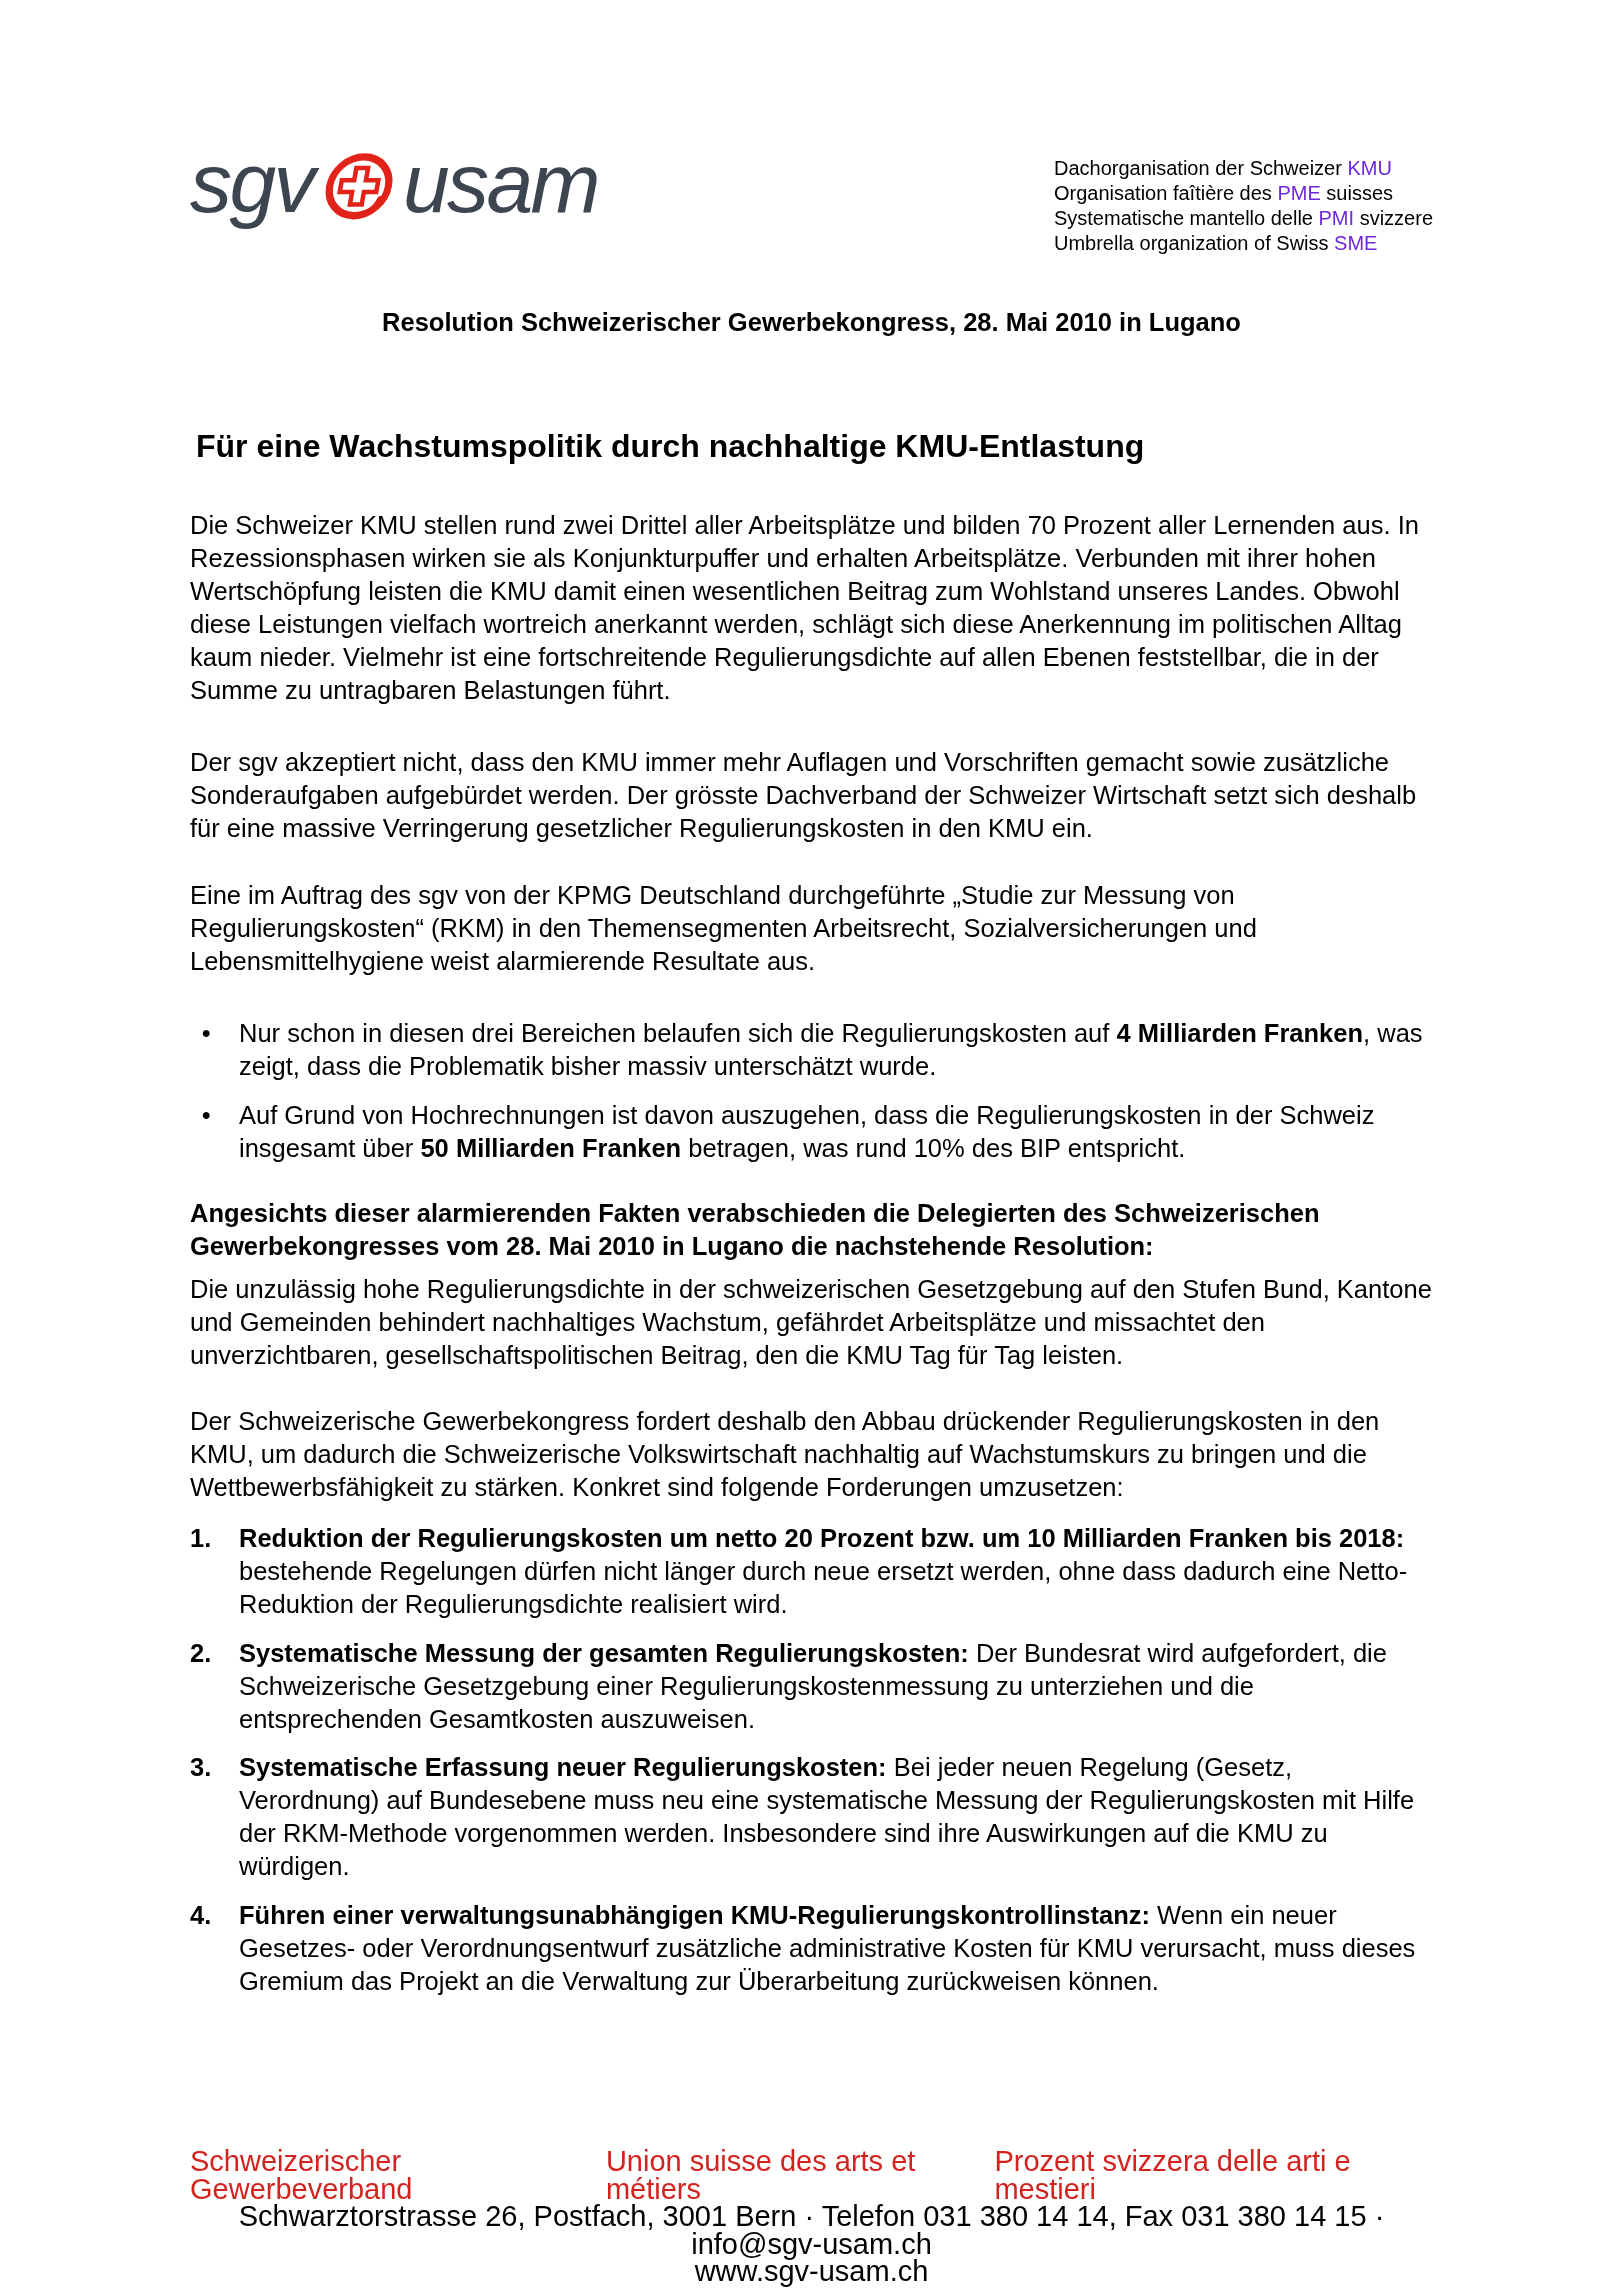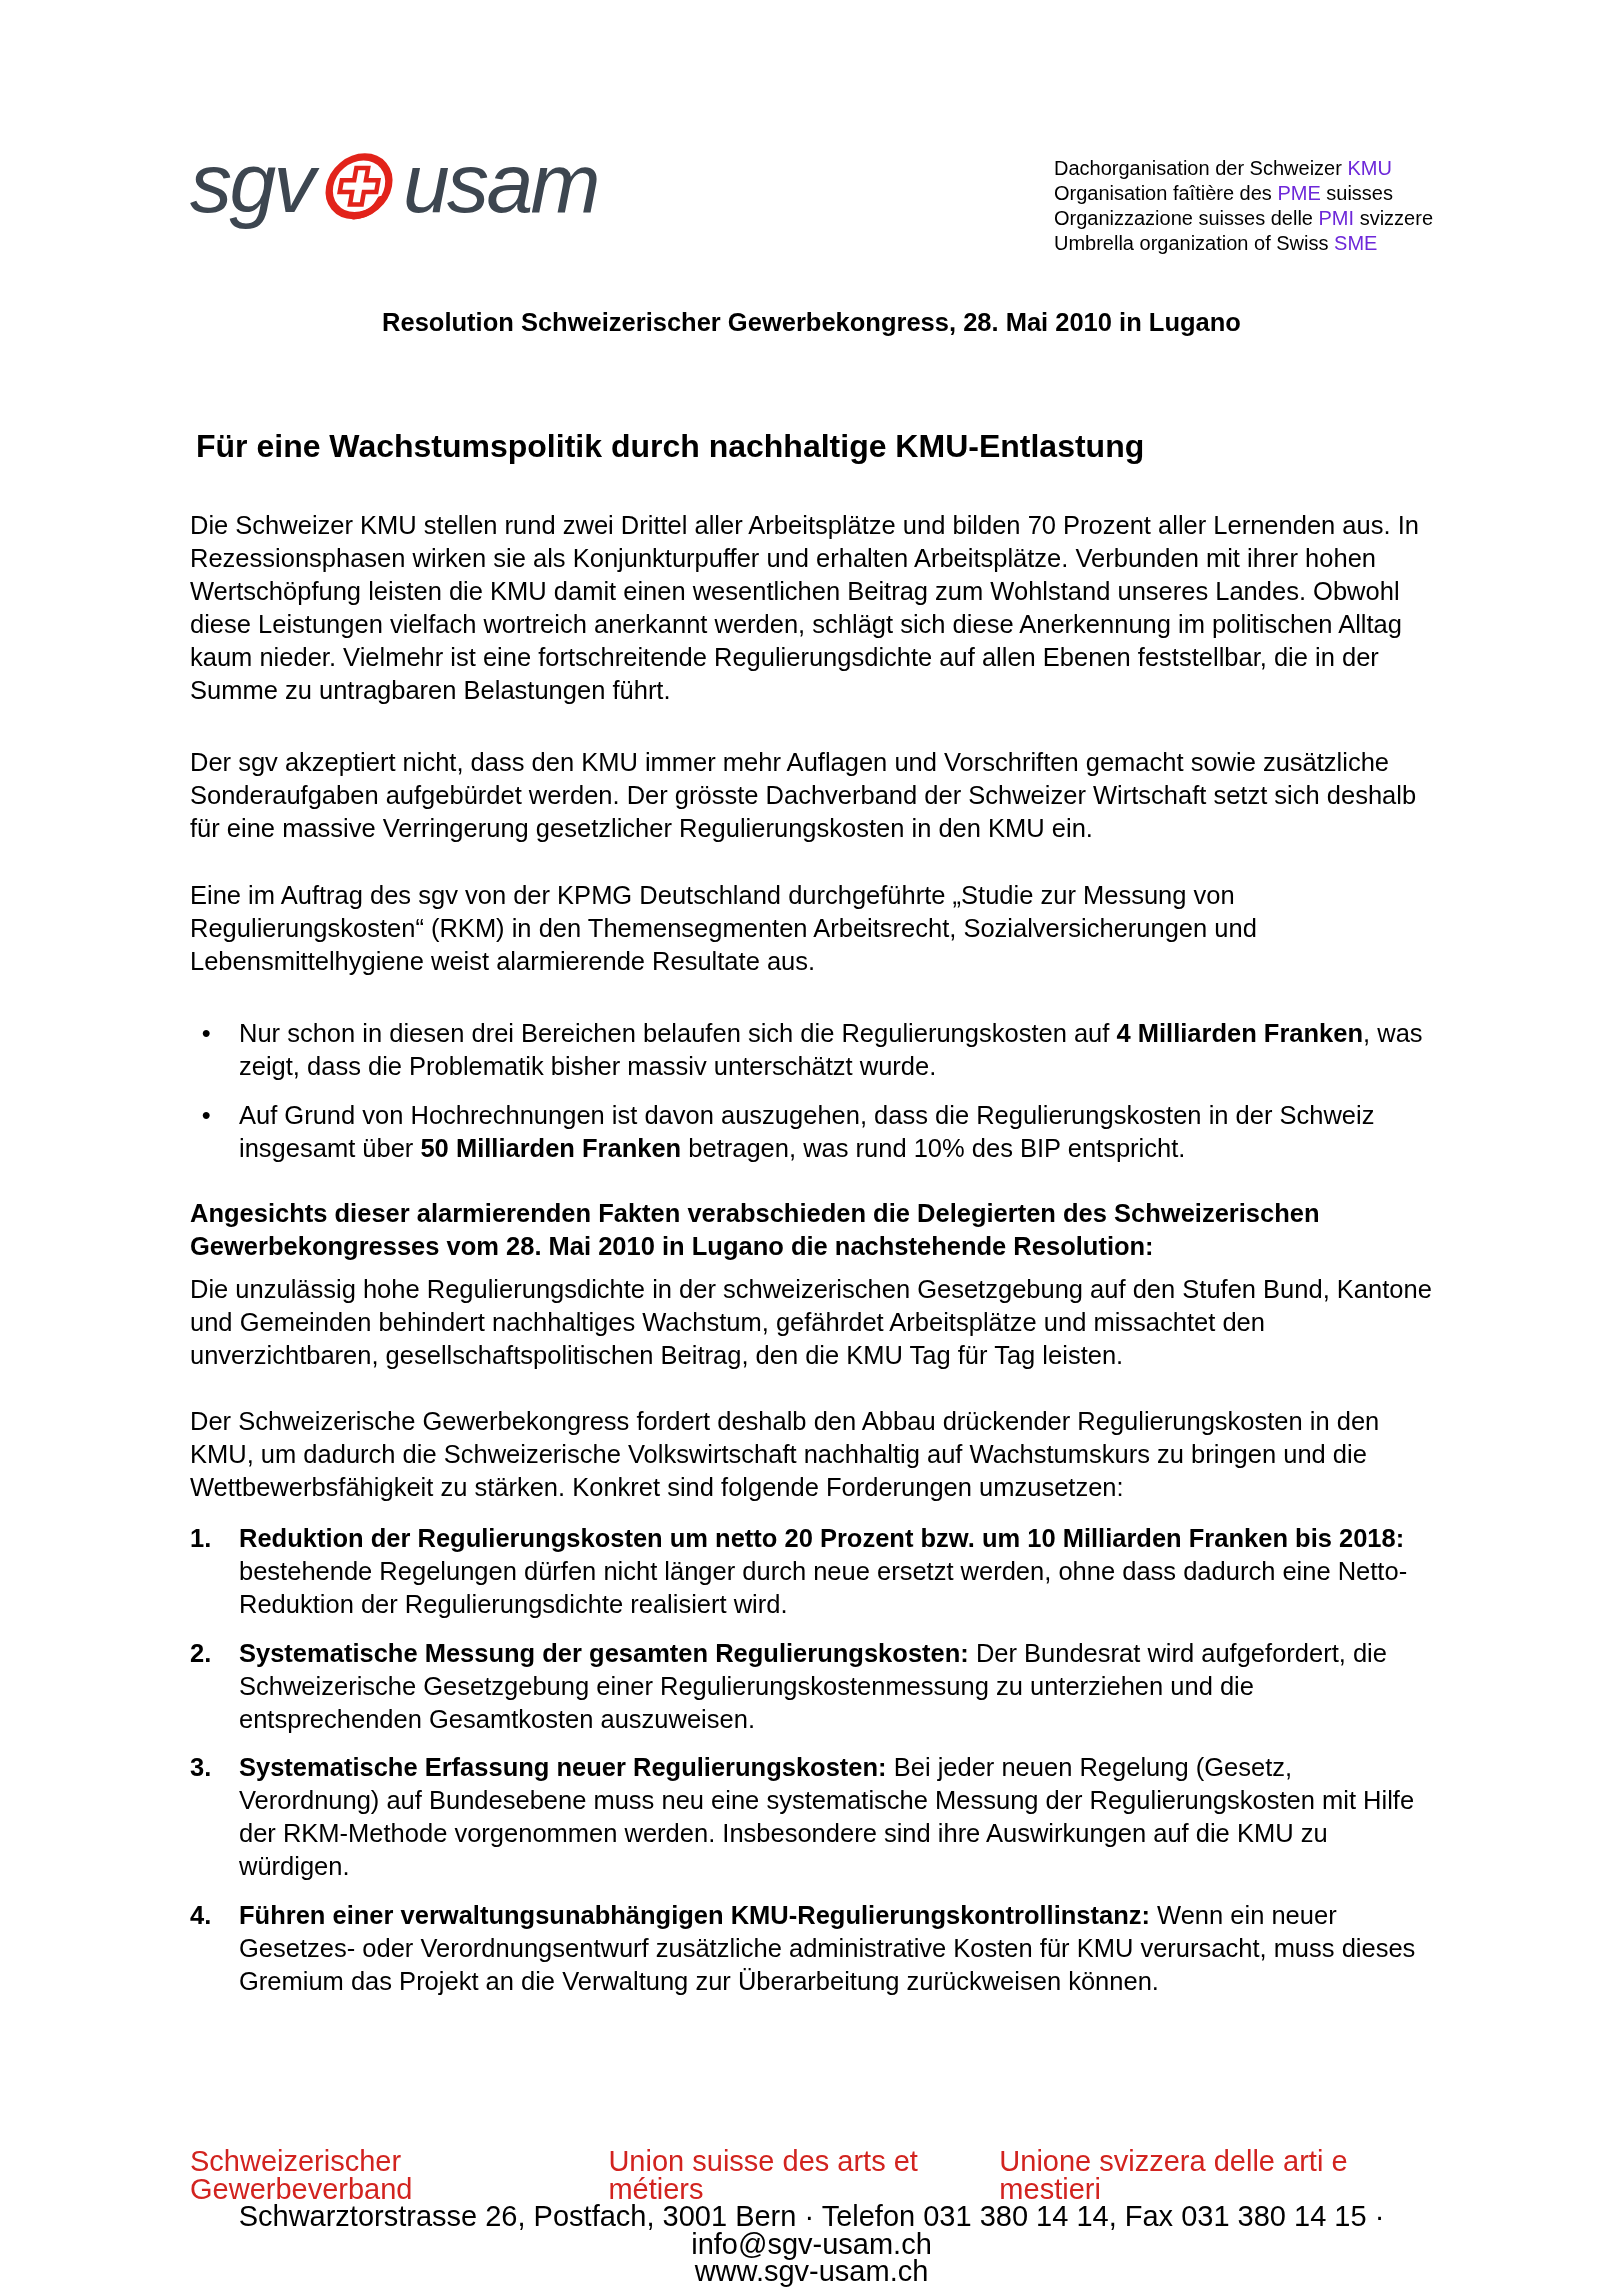--- a/index.html
+++ b/index.html
@@ -87,21 +87,21 @@
           <circle cx="61" cy="57" r="45" fill="none" stroke="#e2231a" stroke-width="11"></circle>
           <path d="M97 77 Q90 100 62 103" fill="none" stroke="#e2231a" stroke-width="10" stroke-linecap="round"></path>
           <path d="M52 29 h18 v19 h19 v18 h-19 v19 h-18 v-19 h-19 v-18 h19 z" fill="#ffffff" stroke="#e2231a" stroke-width="7"></path>
         </g>
       </svg>
       <span class="logo-text">usam</span>
     </div>
     <div class="org-block">
       <div class="org-line"><span>Dachorganisation der Schweizer </span><span class="org-red">KMU</span><span></span></div>
       <div class="org-line"><span>Organisation faîtière des </span><span class="org-red">PME</span><span> suisses</span></div>
-      <div class="org-line"><span>Organizzazione suisses delle </span><span class="org-red">PMI</span><span> svizzere</span></div>
+      <div class="org-line"><span>Systematische mantello delle </span><span class="org-red">PMI</span><span> svizzere</span></div>
       <div class="org-line"><span>Umbrella organization of Swiss </span><span class="org-red">SME</span><span></span></div>
     </div>
   </div>
 
   <p class="subject">Resolution Schweizerischer Gewerbekongress, 28. Mai 2010 in Lugano</p>
   <h1 class="doc-title">Für eine Wachstumspolitik durch nachhaltige KMU-Entlastung</h1>
 
   <div class="body-flow">
 
     <p class="para">Die Schweizer KMU stellen rund zwei Drittel aller Arbeitsplätze und bilden 70 Prozent aller Lernenden aus. In Rezessionsphasen wirken sie als Konjunkturpuffer und erhalten Arbeitsplätze. Verbunden mit ihrer hohen Wertschöpfung leisten die KMU damit einen wesentlichen Beitrag zum Wohlstand unseres Landes. Obwohl diese Leistungen vielfach wortreich anerkannt werden, schlägt sich diese Anerkennung im politischen Alltag kaum nieder. Vielmehr ist eine fortschreitende Regulierungsdichte auf allen Ebenen feststellbar, die in der Summe zu untragbaren Belastungen führt.</p>
@@ -144,20 +144,20 @@
         <span class="num-label">4.</span>
         <span><strong>Führen einer verwaltungsunabhängigen KMU-Regulierungskontrollinstanz:</strong><span> Wenn ein neuer Gesetzes- oder Verordnungsentwurf zusätzliche administrative Kosten für KMU verursacht, muss dieses Gremium das Projekt an die Verwaltung zur Überarbeitung zurückweisen können.</span></span>
       </li>
     </ol>
   </div>
 
   <div class="footer">
     <div class="footer-red">
       <span>Schweizerischer Gewerbeverband</span>
       <span>Union suisse des arts et métiers</span>
-      <span>Unione svizzera delle arti e mestieri</span>
+      <span>Prozent svizzera delle arti e mestieri</span>
     </div>
     <div class="footer-address">Schwarztorstrasse 26, Postfach, 3001 Bern  ·  Telefon 031 380 14 14, Fax 031 380 14 15  ·  info@sgv-usam.ch</div>
     <div class="footer-web">www.sgv-usam.ch</div>
   </div>
 
 </div>
 
 
 </body></html>

